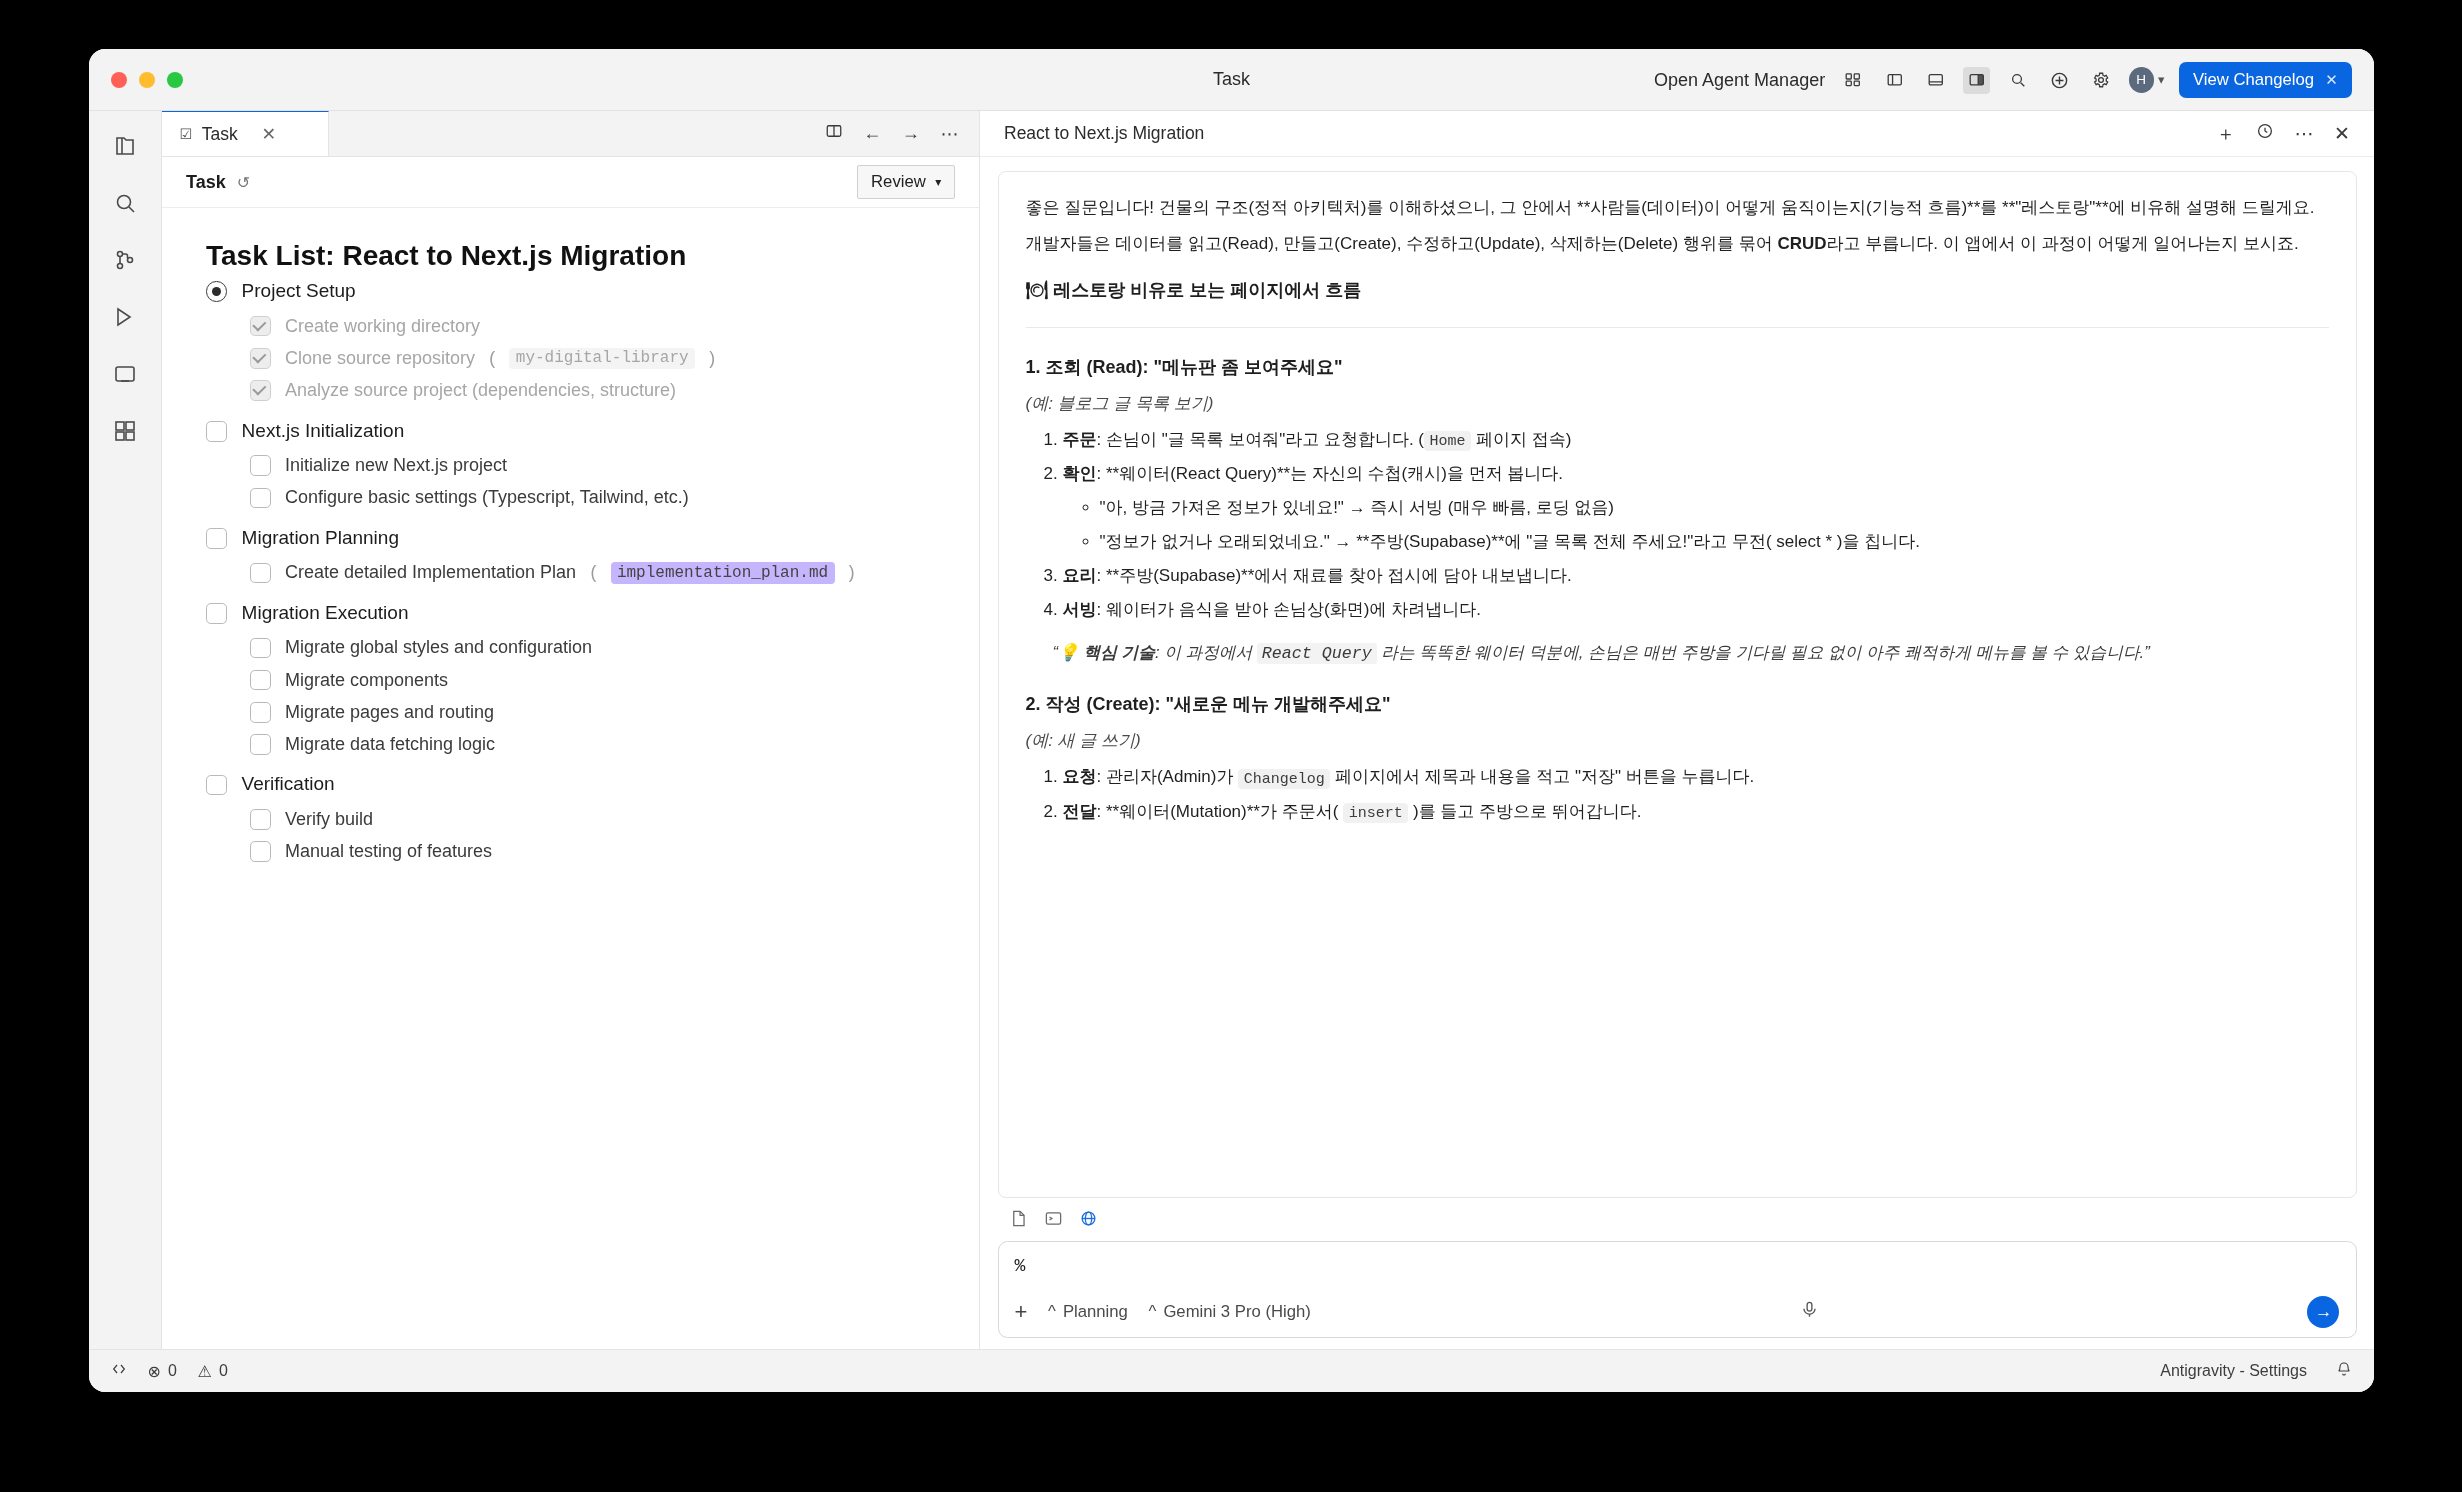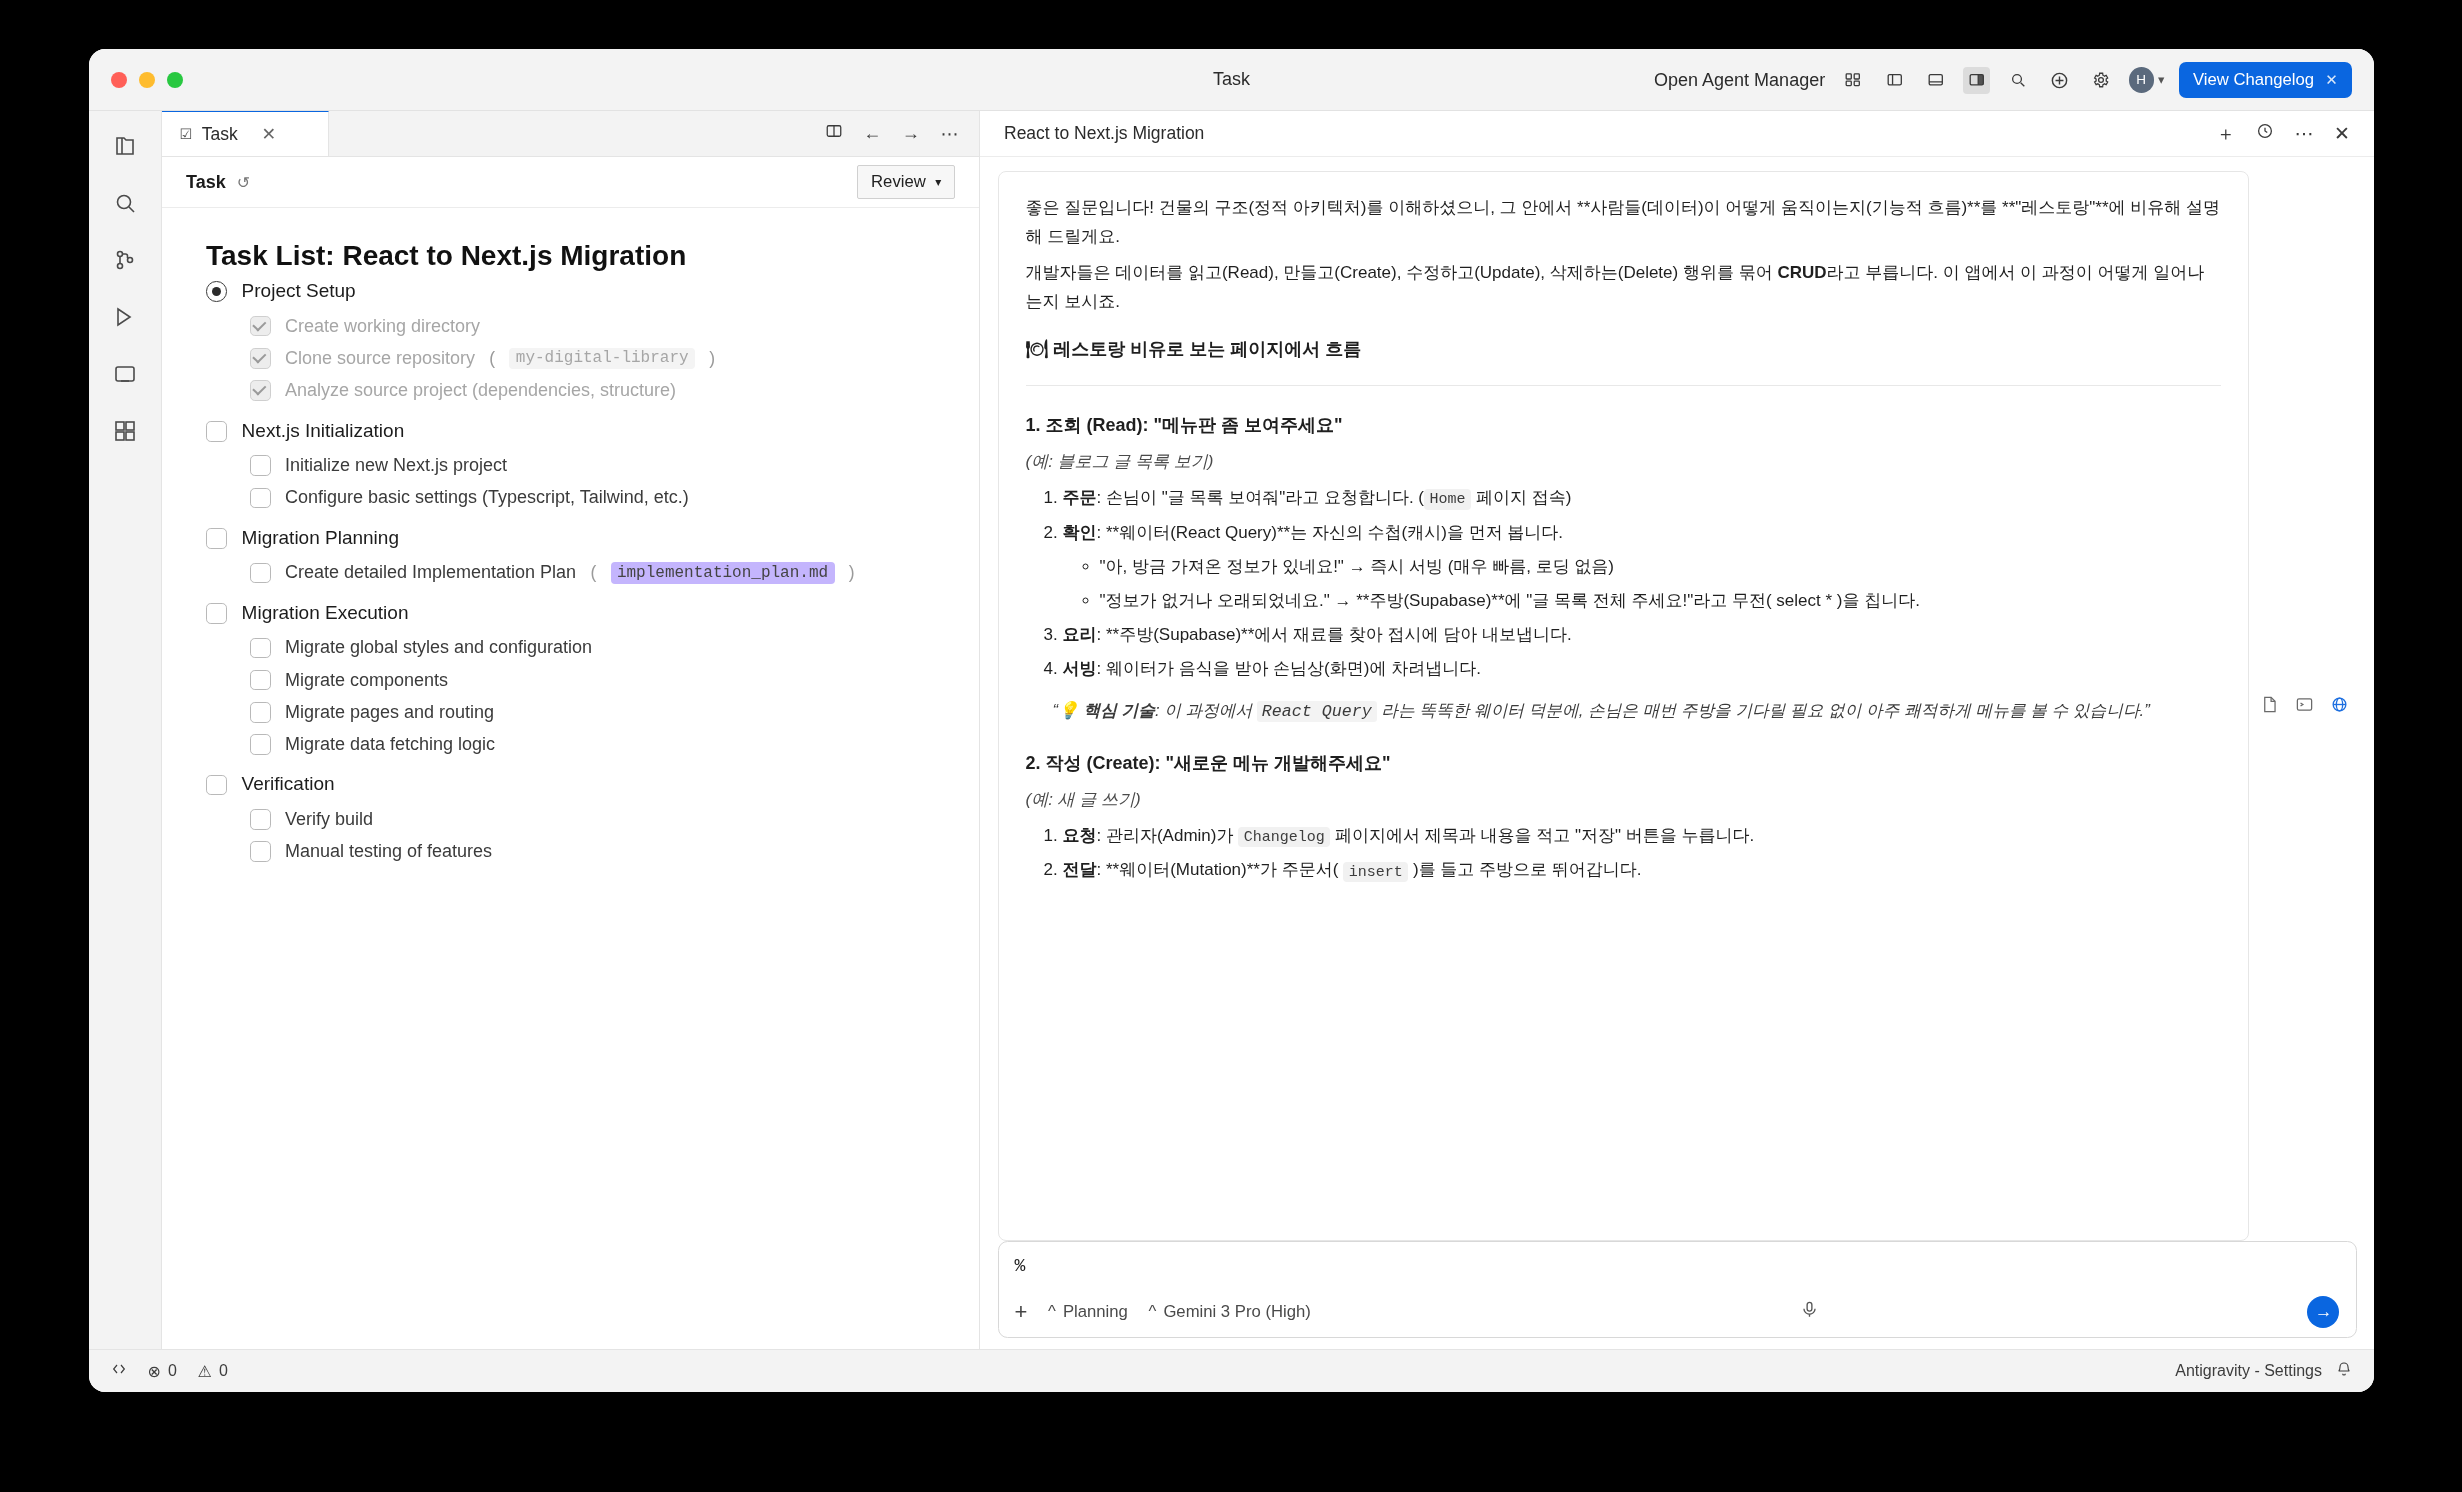--- a/index.html
+++ b/index.html
@@ -133,21 +133,21 @@
 
   
   .rightpanel { flex: 1; background: #fff; display: flex; flex-direction: column; min-width: 0; }
   .rp-header {
     height: 46px; display: flex; align-items: center; padding: 0 24px;
     border-bottom: 0.8px solid #ececec; gap: 17.5px;
   }
   .rp-title { font-size: 17.5px; color: #2b2b2b; }
   .rp-actions { margin-left: auto; display: flex; align-items: center; gap: 20.6px; color: #3a3a3a; font-size: 19px; }
 
-  .chat-wrap { flex: 1; padding: 14.3px 17.5px 0 17.5px; min-height: 0; display: flex; flex-direction: row; }
+  .chat-wrap { flex: 1; padding: 14.3px 17.5px 0 17.5px; min-height: 0; display: flex; flex-direction: column; }
   .chat {
     flex: 1; border: 0.8px solid #e6e6e6; border-radius: 8px; background: #fff;
     padding: 20.6px 27px; overflow: hidden; font-size: 17px; line-height: 1.72; color: #1f1f1f;
   }
   .chat p { margin-bottom: 6.4px; }
   .chat .h3 { font-weight: 700; font-size: 18px; margin: 17.5px 0 8px; }
   .chat .h3b { font-weight: 700; font-size: 18px; margin: 20.6px 0 6.4px; }
   .chat ol { margin: 4.8px 0 4.8px 37px; }
   .chat ul { margin: 3.2px 0 3.2px 37px; }
   .chat li { margin: 4.8px 0; }
@@ -177,21 +177,21 @@
     background: #0a66e0; color: #fff; display:flex; align-items:center; justify-content:center; font-size: 17.5px;
   }
   .mic { color: #555; font-size: 17.5px; }
 
   
   .statusbar {
     height: 43px; background: #f3f3f3; border-top: 0.8px solid #e4e4e4;
     display: flex; align-items: center; padding: 0 22px; gap: 20.6px;
     font-size: 16px; color: #3d3d3d;
   }
-  .statusbar .right { margin-left: auto; display: flex; align-items: center; gap: 14px; }
+  .statusbar .right { margin-left: auto; display: flex; align-items: center; gap: 29px; }
   .sb-item { display: flex; align-items: center; gap: 7.1px; }
 </style>
 </head>
 <body>
 
 <div class="window">
 
   <div class="titlebar">
     <div class="traffic">
       <div class="dot red"></div>

